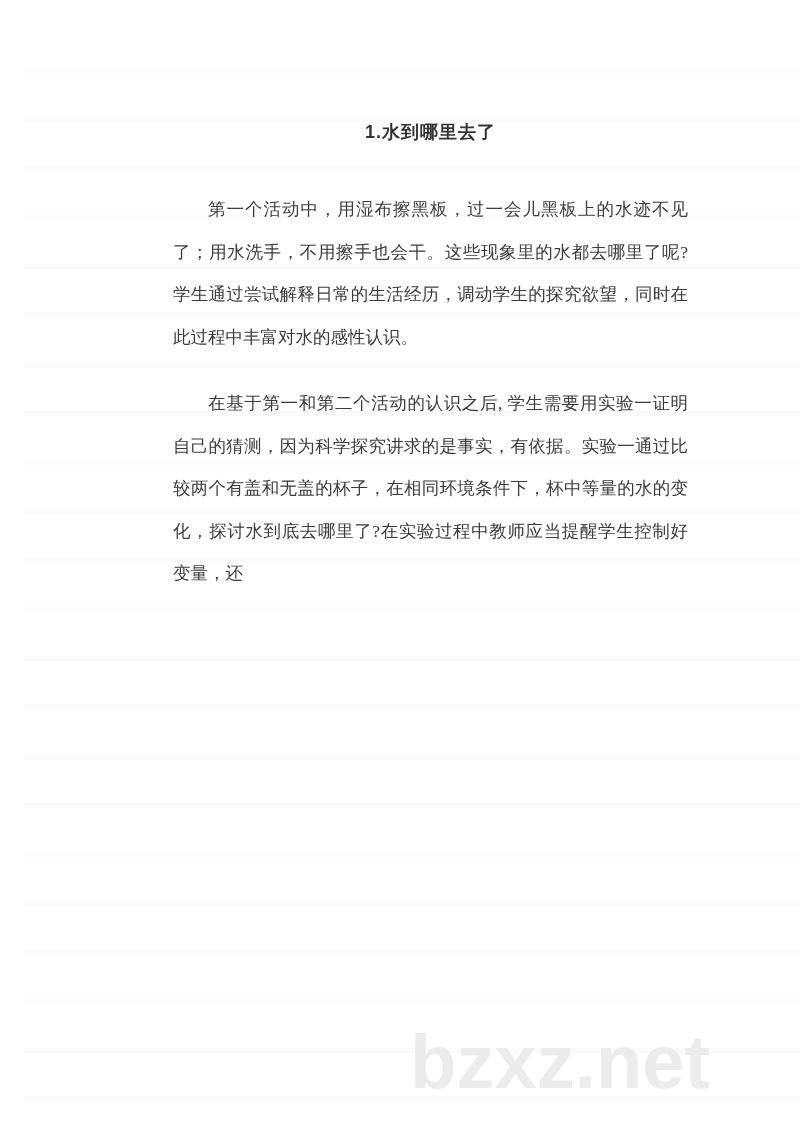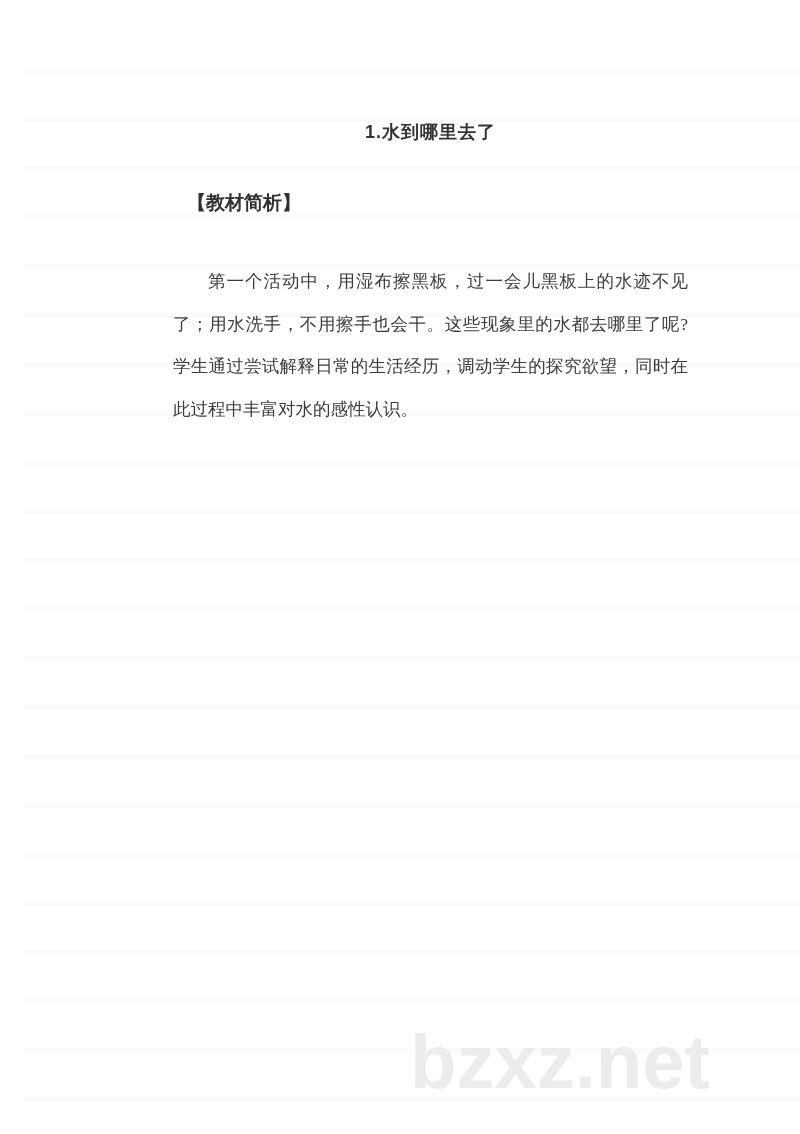--- a/index.html
+++ b/index.html
@@ -94,22 +94,22 @@
     border-right: 2px solid var(--page-edge, #cbcbcb);
   }
 </style>
 </head>
 <body>
 
 <div class="viewport">
   <div class="page">
     <div class="content">
       <h1 class="doc-title">1.水到哪里去了</h1>
-      <h2 class="section-heading">【教材简析】</h2>
       <div class="body-text">
         <p>第一个活动中，用湿布擦黑板，过一会儿黑板上的水迹不见了；用水洗手，不用擦手也会干。这些现象里的水都去哪里了呢?学生通过尝试解释日常的生活经历，调动学生的探究欲望，同时在此过程中丰富对水的感性认识。</p>
+        <p>在基于第一和第二个活动的认识之后, 学生需要用实验一证明自己的猜测，因为科学探究讲求的是事实，有依据。实验一通过比较两个有盖和无盖的杯子，在相同环境条件下，杯中等量的水的变化，探讨水到底去哪里了?在实验过程中教师应当提醒学生控制好变量，还</p>
       </div>
     </div>
     <div class="watermark">bzxz.net</div>
   </div>
   <div class="page-separator"></div>
   <div class="next-page"></div>
 </div>
 
 </body></html>

